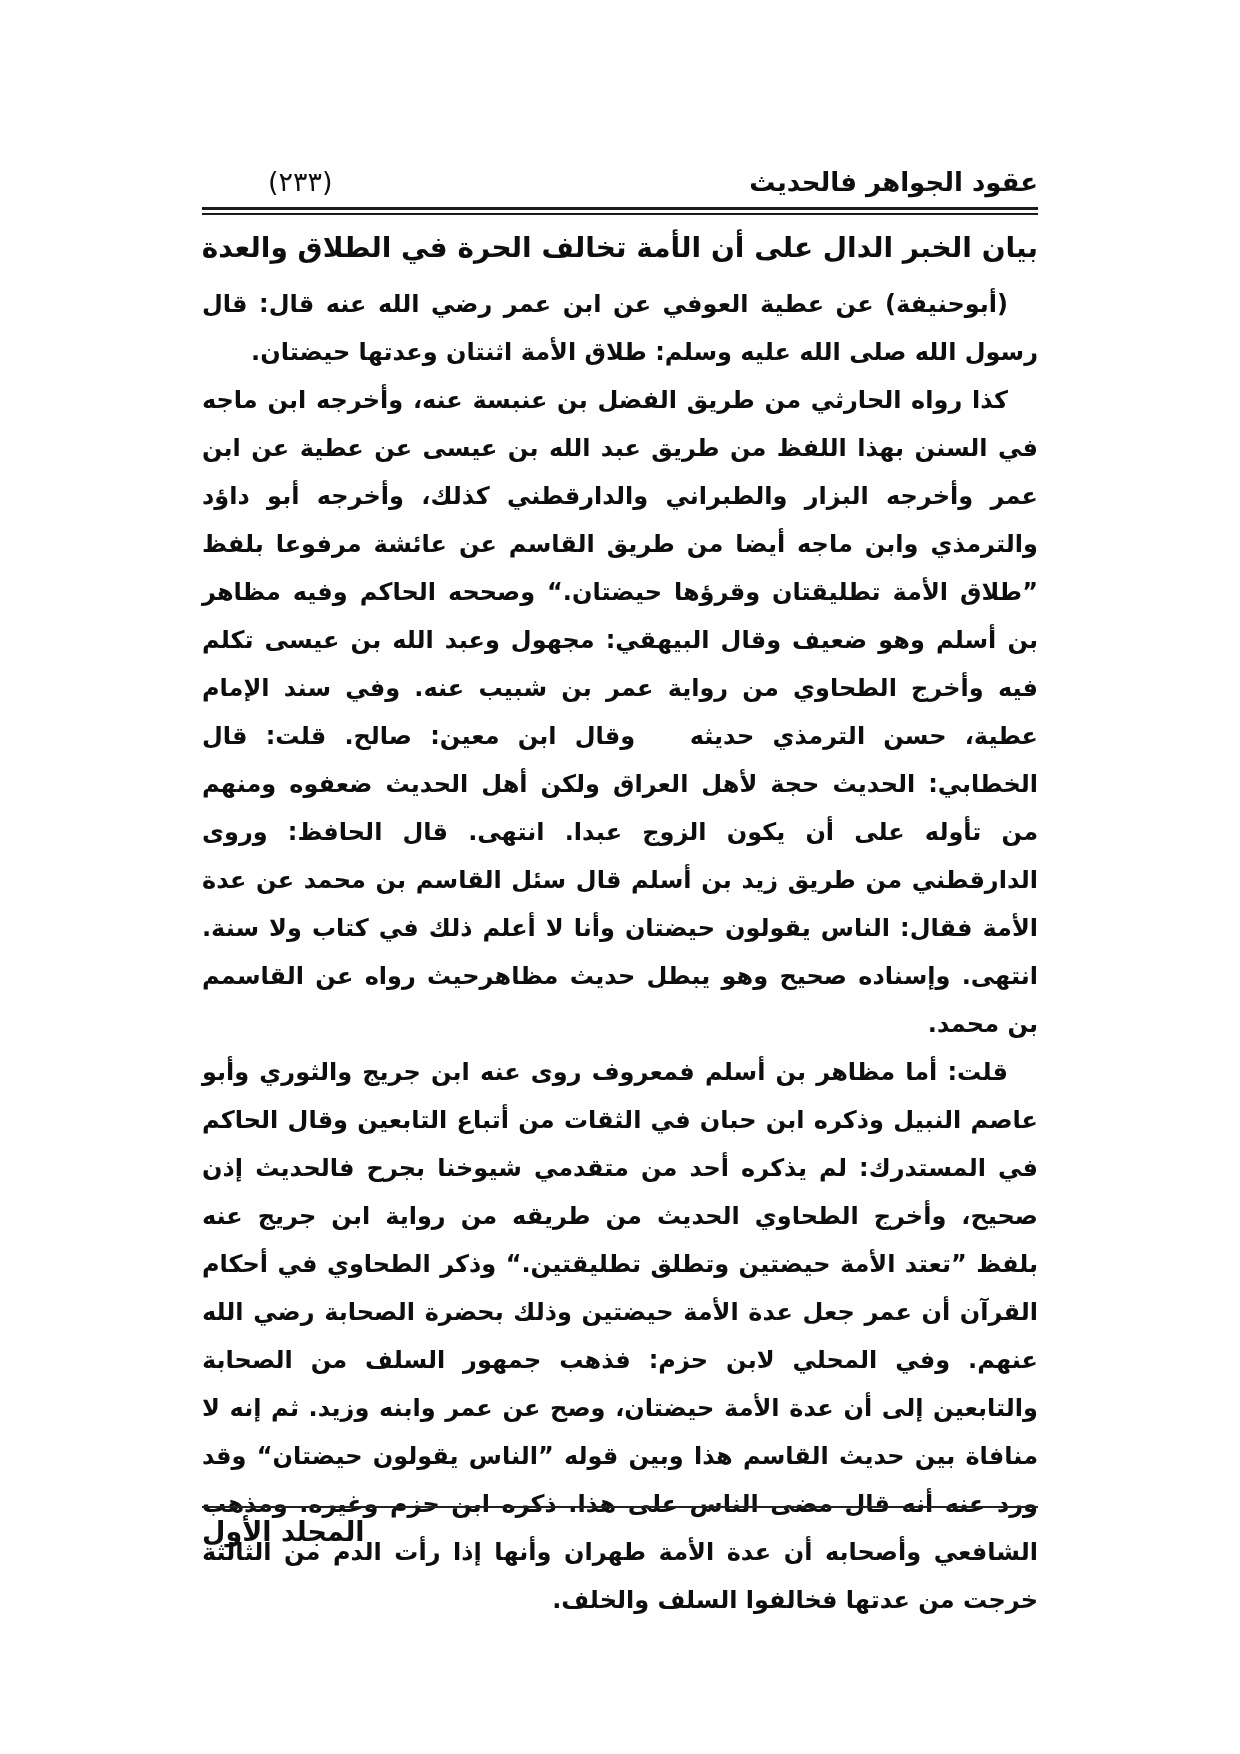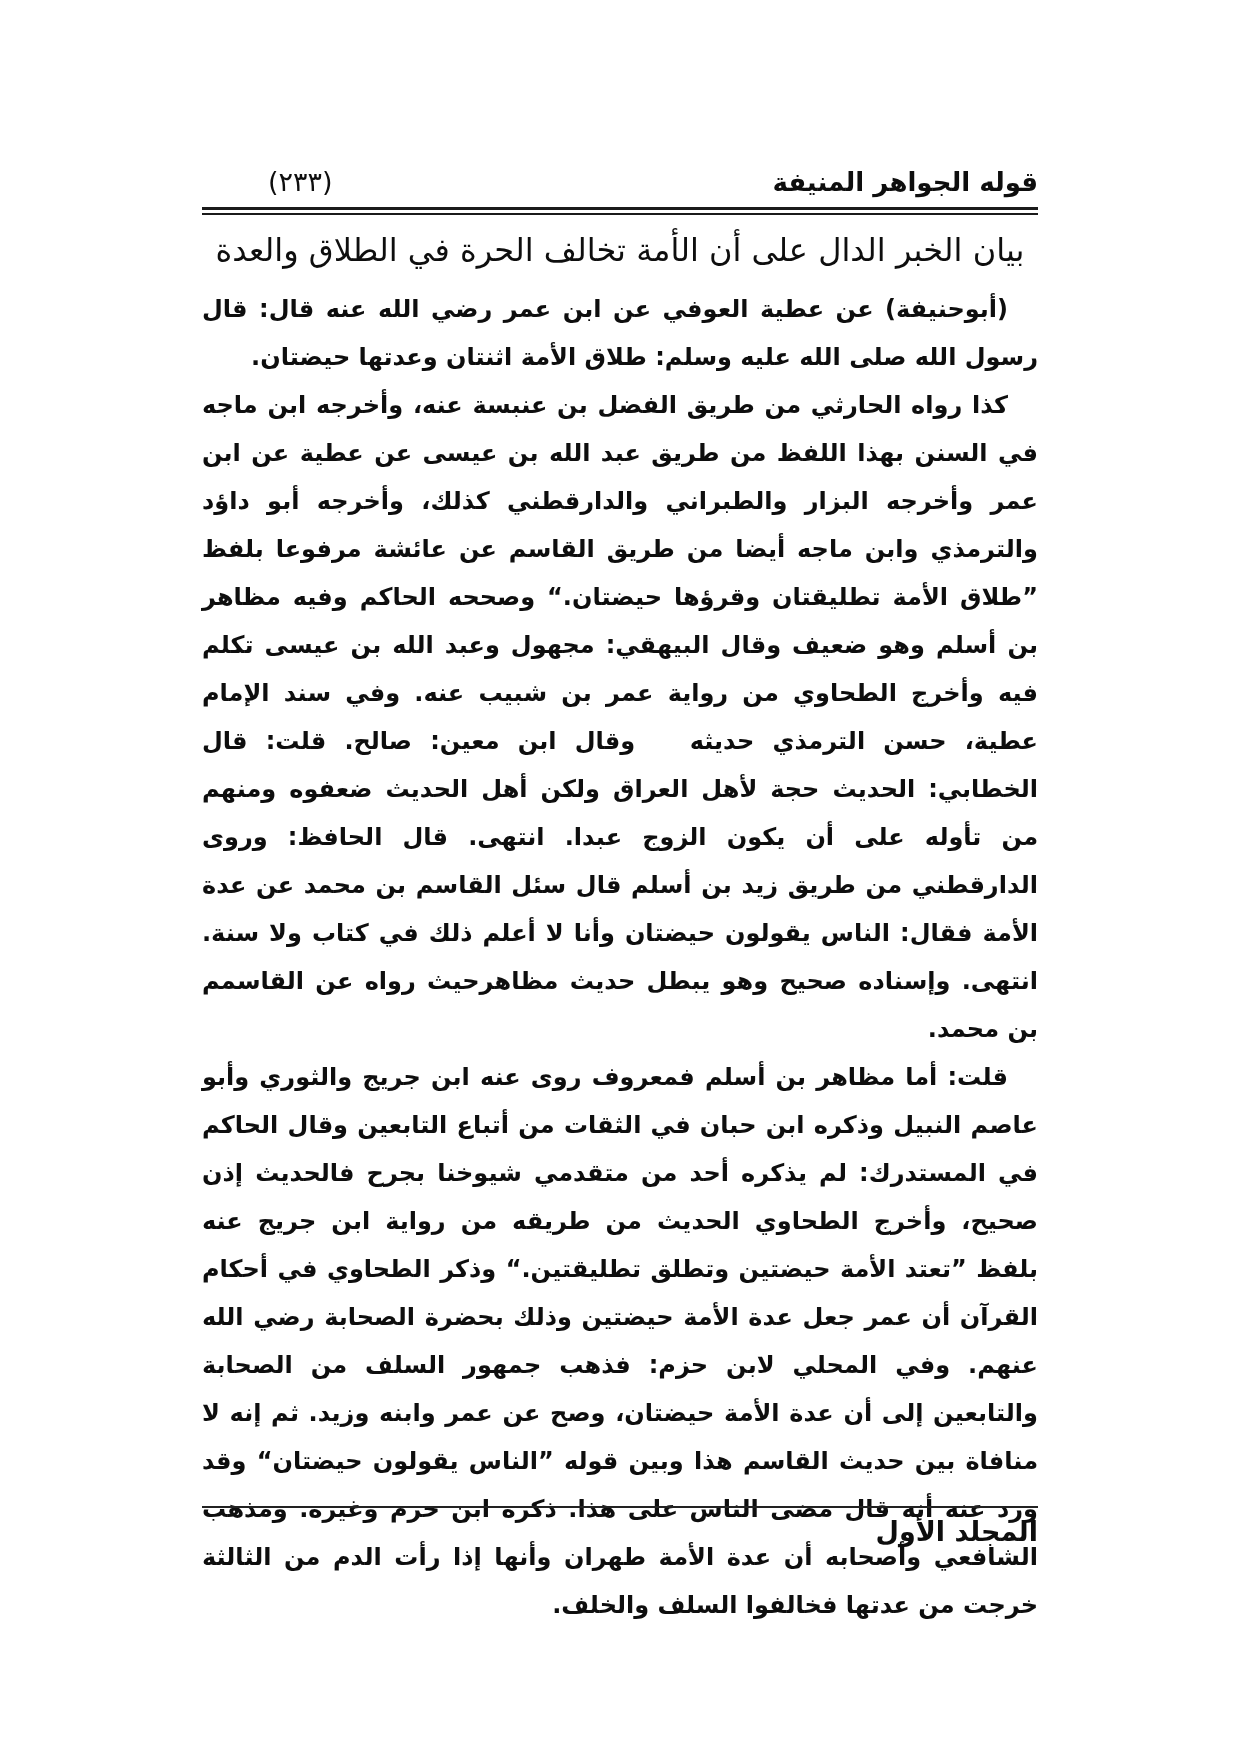--- a/index.html
+++ b/index.html
@@ -37,22 +37,22 @@
     font-size: 27px;
     margin-left: 66px;
     letter-spacing: 1px;
   }
   .double-rule {
     height: 8px;
     border-top: 3px solid #1b1b1b;
     border-bottom: 2px solid #1b1b1b;
   }
   .section-title {
-    font-size: 32px;
-    font-weight: normal;
+    font-size: 28px;
+    font-weight: bold;
     text-align: center;
     margin-top: 16px;
     white-space: nowrap;
     letter-spacing: -0.5px;
   }
   .body-text {
     margin-top: 16px;
     font-size: 24px;
     line-height: 48px;
     text-align: justify;
@@ -65,34 +65,34 @@
   .footer {
     position: absolute;
     left: 202px;
     width: 836px;
     top: 1506px;
   }
   .footer-rule {
     border-top: 2px solid #222222;
   }
   .volume-label {
-    text-align: right;
+    text-align: left;
     font-size: 27px;
     font-weight: bold;
     margin-top: 8px;
   }
 </style>
 </head>
 <body>
 
 <div class="page">
   <div class="content">
 
     <div class="header-row">
-      <span class="book-title">قوله الجواهر المنيفة</span>
+      <span class="book-title">عقود الجواهر فالحديث</span>
       <span class="page-number">(٢٣٣)</span>
     </div>
 
     <div class="double-rule"></div>
 
     <h1 class="section-title">بيان الخبر الدال على أن الأمة تخالف الحرة في الطلاق والعدة</h1>
 
     <div class="body-text">
       <p class="para">(أبوحنيفة) عن عطية العوفي عن ابن عمر رضي الله عنه قال: قال رسول الله صلى الله عليه وسلم: طلاق الأمة اثنتان وعدتها حيضتان.</p>
       <p class="para">كذا رواه الحارثي من طريق الفضل بن عنبسة عنه، وأخرجه ابن ماجه في السنن بهذا اللفظ من طريق عبد الله بن عيسى عن عطية عن ابن عمر وأخرجه البزار والطبراني والدارقطني كذلك، وأخرجه أبو داؤد والترمذي وابن ماجه أيضا من طريق القاسم عن عائشة مرفوعا بلفظ ”طلاق الأمة تطليقتان وقرؤها حيضتان.“ وصححه الحاكم وفيه مظاهر بن أسلم وهو ضعيف وقال البيهقي: مجهول وعبد الله بن عيسى تكلم فيه وأخرج الطحاوي من رواية عمر بن شبيب عنه. وفي سند الإمام عطية، حسن الترمذي حديثه &nbsp; وقال ابن معين: صالح. قلت: قال الخطابي: الحديث حجة لأهل العراق ولكن أهل الحديث ضعفوه ومنهم من تأوله على أن يكون الزوج عبدا. انتهى. قال الحافظ: وروى الدارقطني من طريق زيد بن أسلم قال سئل القاسم بن محمد عن عدة الأمة فقال: الناس يقولون حيضتان وأنا لا أعلم ذلك في كتاب ولا سنة. انتهى. وإسناده صحيح وهو يبطل حديث مظاهرحيث رواه عن القاسمم بن محمد.</p>

